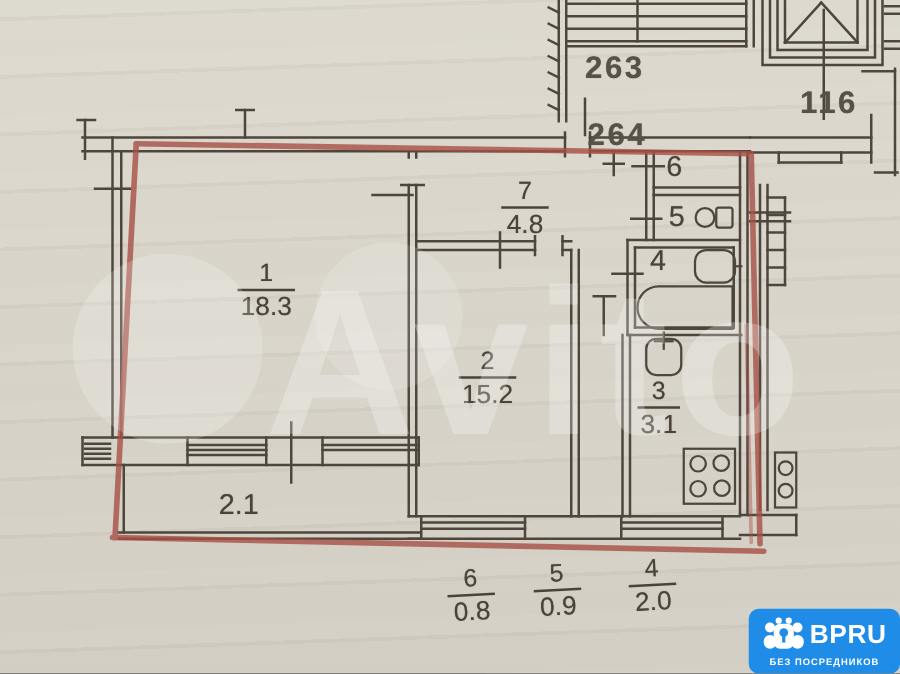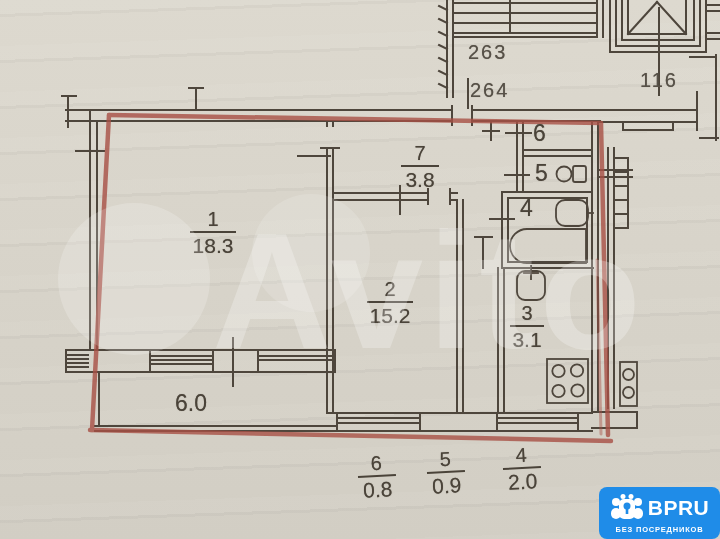--- a/index.html
+++ b/index.html
@@ -5,21 +5,21 @@
   html,body{margin:0;padding:0;background:#1e1e1e;}
   #canvas{
     position:relative;width:720px;height:539px;overflow:hidden;
     font-family:"Liberation Sans",sans-serif;
     background:
       repeating-linear-gradient(178deg, rgba(255,255,255,.045) 0 14px, rgba(0,0,0,.028) 14px 17px, rgba(0,0,0,0) 17px 46px),
       linear-gradient(180deg,#ddd9cf 0%,#d8d4ca 45%,#d2cec4 100%);
   }
   #plan-svg{position:absolute;left:0;top:0;}
   .lbl{position:absolute;color:#4a4339;line-height:1;text-shadow:0 0 .7px rgba(74,67,57,.65);}
-  .unit{font-size:20px;letter-spacing:2px;color:#575148;}
+  .unit{font-size:25px;letter-spacing:2px;color:#575148;font-weight:bold;}
   .single{font-size:23px;}
   .frac{position:absolute;display:flex;flex-direction:column;align-items:center;width:60px;
         color:#4a4339;line-height:1;text-shadow:0 0 .7px rgba(74,67,57,.65);}
   .frac .num{font-size:20px;}
   .frac .bar{height:0;border-top:2px solid #4a4339;margin:2px 0 2px 0;}
   .frac .area{font-size:21px;}
   .tilt{transform:rotate(-3deg);}
   
   .wm-circle{position:absolute;border-radius:50%;}
   #wm-c1{left:58px;top:203px;width:152px;height:152px;background:rgba(255,255,255,.20);}
@@ -230,49 +230,49 @@
     <g stroke="#a85045" stroke-width="4.5" opacity="0.8" stroke-linecap="round">
       <line x1="109" y1="115" x2="601" y2="123"></line>
       <line x1="601" y1="123" x2="608" y2="435"></line>
       <line x1="90" y1="430" x2="611" y2="441"></line>
       <line x1="92" y1="430" x2="109" y2="115"></line>
       <line x1="597" y1="260" x2="601" y2="434" stroke-width="3" opacity="0.55"></line>
     </g>
   </svg>
 
   <div class="lbl unit" style="left:468px;top:42px;">263</div>
-  <div class="lbl unit" style="left:470px;top:80px;">264</div>
+  <div class="lbl unit" style="left:470px;top:96px;">264</div>
   <div class="lbl unit" style="left:640px;top:70px;">116</div>
 
   <div class="frac" style="left:183px;top:209px;">
     <span class="num">1</span>
     <span class="bar" style="width:46px;"></span>
     <span class="area">18.3</span>
   </div>
   <div class="frac" style="left:390px;top:143px;">
     <span class="num">7</span>
     <span class="bar" style="width:38px;"></span>
-    <span class="area">3.8</span>
+    <span class="area">4.8</span>
   </div>
   <div class="frac" style="left:360px;top:279px;">
     <span class="num">2</span>
     <span class="bar" style="width:46px;"></span>
     <span class="area">15.2</span>
   </div>
   <div class="frac" style="left:497px;top:303px;">
     <span class="num">3</span>
     <span class="bar" style="width:34px;"></span>
     <span class="area">3.1</span>
   </div>
 
   <div class="lbl single" style="left:533px;top:122px;">6</div>
   <div class="lbl single" style="left:535px;top:162px;">5</div>
   <div class="lbl single" style="left:520px;top:197px;">4</div>
 
-  <div class="lbl single" style="left:175px;top:392px;">6.0</div>
+  <div class="lbl single" style="left:175px;top:392px;">2.1</div>
 
   <div class="frac tilt" style="left:347px;top:453px;">
     <span class="num">6</span>
     <span class="bar" style="width:38px;"></span>
     <span class="area">0.8</span>
   </div>
   <div class="frac tilt" style="left:416px;top:449px;">
     <span class="num">5</span>
     <span class="bar" style="width:38px;"></span>
     <span class="area">0.9</span>

